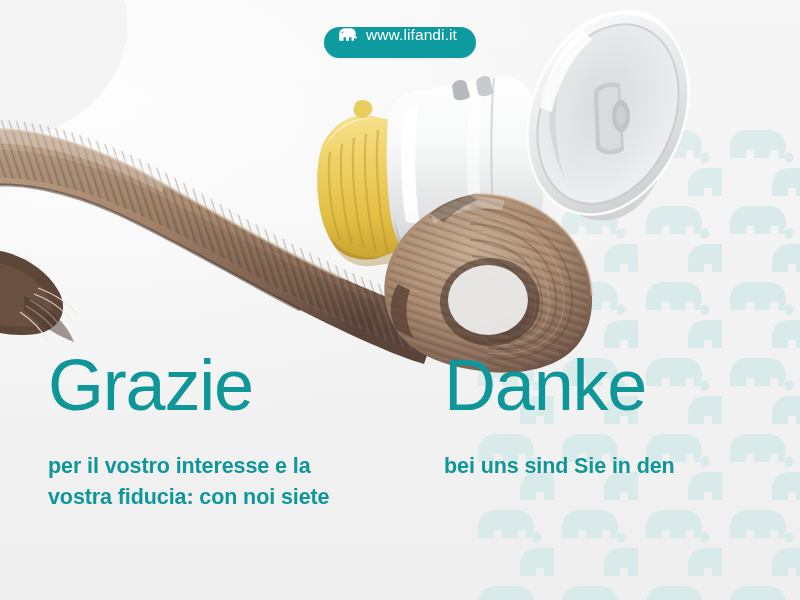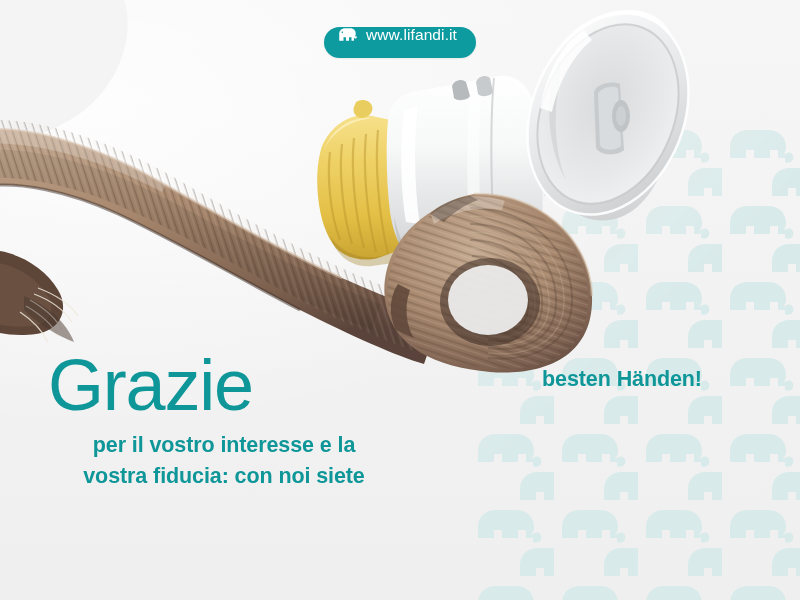--- a/index.html
+++ b/index.html
@@ -78,27 +78,26 @@
   .headline {
     color:#0e9698;
     font-size:72px;
     line-height:.92;
     font-weight:400;
     letter-spacing:-1.2px;
     white-space:nowrap;
   }
 
   .body {
-    margin-top:12px;
+    margin-top:33px;
     color:#0e9698;
     font-size:21.5px;
     line-height:1.42;
     font-weight:600;
     letter-spacing:-.1px;
-    text-align:center;
   }
   .body .ln { display:block; white-space:nowrap; }
 </style>
 </head>
 <body>
 
 <div id="poster">
 
   <div class="paper-tone"></div>
 
@@ -379,20 +378,21 @@
 
     <div class="col it">
       <div class="headline">Grazie</div>
       <div class="body">
         <span class="ln">per il vostro interesse e la</span>
         <span class="ln">vostra fiducia: con noi siete</span>
       </div>
     </div>
 
     <div class="col de">
+      <div class="headline">Danke</div>
       <div class="body">
-        <span class="ln">besten Händen!</span>
+        <span class="ln">bei uns sind Sie in den</span>
       </div>
     </div>
 
   </div>
 
 </div>
 
 </body></html>

